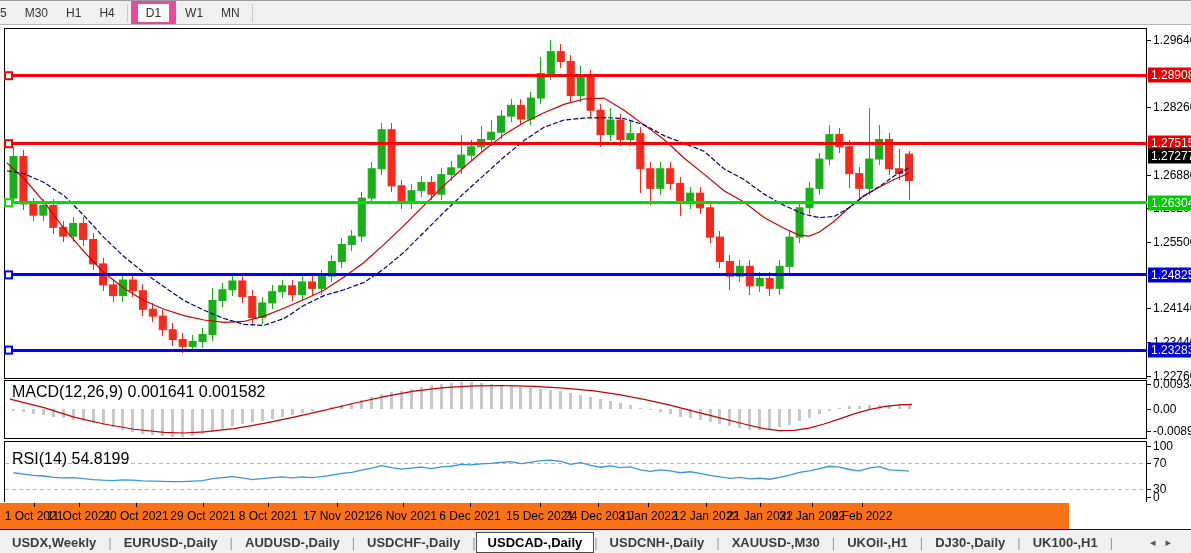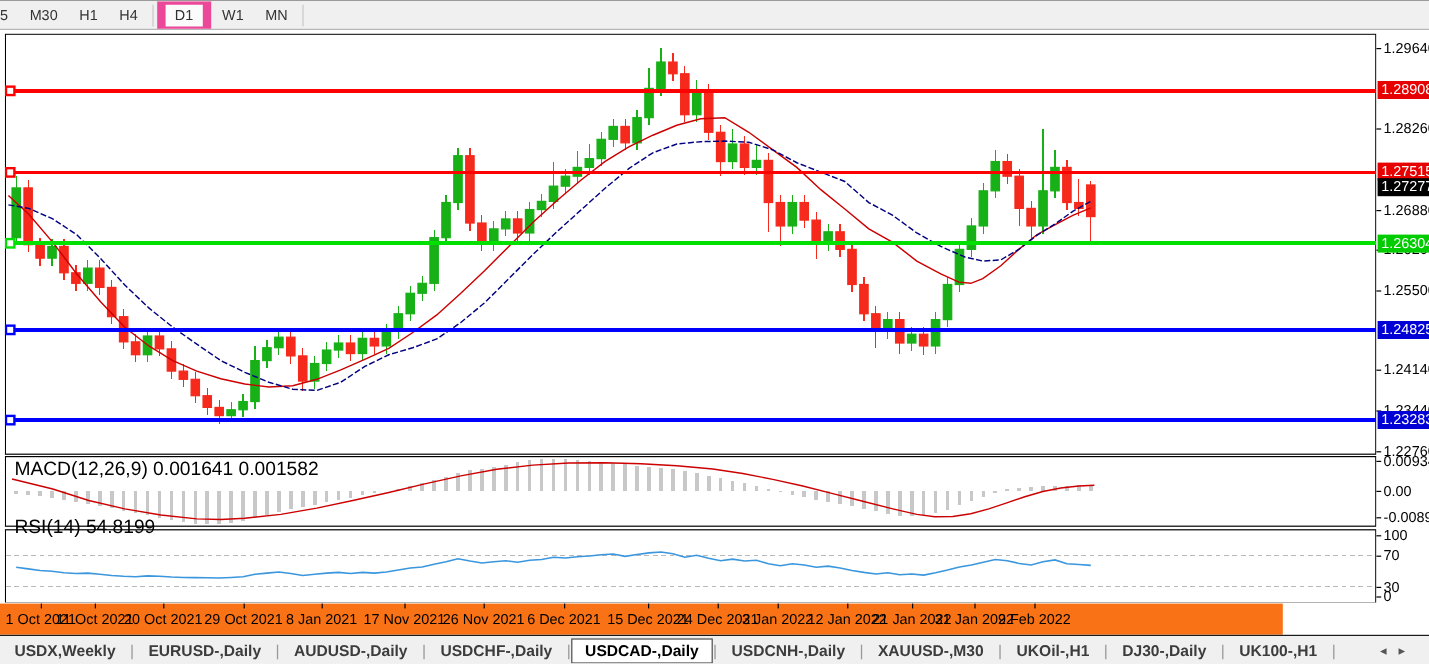--- a/index.html
+++ b/index.html
@@ -342,21 +342,21 @@
       <line x1="895.05" y1="381" x2="895.05" y2="376.3757225433526" stroke="#c8c8c8" stroke-width="3" shape-rendering="crispEdges"></line>
       <line x1="904.9999999999999" y1="381" x2="904.9999999999999" y2="376.3757225433526" stroke="#c8c8c8" stroke-width="3" shape-rendering="crispEdges"></line>
       <polyline points="6,371.1734104046243 40,379.5549132947977 70,389.09248554913296 100,396.02890173410407 130,401.23121387283237 160,404.4104046242775 180,404.9884393063584 200,403.8323699421965 230,400.6531791907514 260,395.4508670520231 290,389.09248554913296 320,382.4450867052023 350,375.21965317919074 380,368.57225433526014 410,363.08092485549133 440,359.6127167630058 470,357.87861271676303 500,357.5895953757225 530,358.4566473988439 560,360.19075144508673 590,362.7919075144509 615,366.5491329479769 640,371.46242774566474 665,376.95375722543355 690,383.3121387283237 715,389.67052023121386 740,396.02890173410407 760,400.6531791907514 775,402.67630057803467 790,402.3872832369942 805,400.0751445086705 820,396.02890173410407 835,391.11560693641616 850,385.91329479768785 865,381.5780346820809 880,378.6878612716763 895,376.95375722543355 908,376.3757225433526" fill="none" stroke="#cc0000" stroke-width="1.2"></polyline>
       <line x1="1" y1="435" x2="1142" y2="435" stroke="#b8b8b8" stroke-width="1" stroke-dasharray="4,3" shape-rendering="crispEdges"></line>
       <line x1="1" y1="461" x2="1142" y2="461" stroke="#b8b8b8" stroke-width="1" stroke-dasharray="4,3" shape-rendering="crispEdges"></line>
       <polyline points="9.5,444.75 19.45,446.05 29.4,447.35 39.349999999999994,448 49.3,449.3 59.25,449.95 69.19999999999999,449.625 79.14999999999999,450.6 89.1,451.575 99.05,452.225 109,452.55 118.94999999999999,451.9 128.89999999999998,452.225 138.85,452.875 148.79999999999998,453.2 158.75,453.33 168.7,453.525 178.64999999999998,453.72 188.6,453.2 198.54999999999998,452.55 208.5,450.6 218.45,449.625 228.39999999999998,448.65 238.35,449.95 248.29999999999998,451.575 258.25,450.6 268.2,449.625 278.15,448.975 288.09999999999997,449.95 298.04999999999995,448.975 308,449.625 317.95,448.65 327.9,447.025 337.84999999999997,445.4 347.79999999999995,444.425 357.75,442.15 367.7,440.2 377.65,437.6 387.59999999999997,439.55 397.54999999999995,441.175 407.5,440.2 417.45,439.225 427.4,440.525 437.34999999999997,438.9 447.29999999999995,438.25 457.24999999999994,436.3 467.2,436.95 477.15,435.975 487.09999999999997,435.325 497.04999999999995,434.35 506.99999999999994,433.7 516.95,435.65 526.9,434.025 536.8499999999999,432.725 546.8,432.075 556.75,433.375 566.6999999999999,436.3 576.65,434.675 586.5999999999999,437.275 596.55,439.225 606.5,437.925 616.4499999999999,439.55 626.4,438.9 636.3499999999999,441.825 646.3,443.45 656.25,441.825 666.1999999999999,442.8 676.15,444.75 686.0999999999999,443.775 696.05,445.4 706,447.35 715.9499999999999,448.975 725.9,450.275 735.8499999999999,449.3 745.8,450.925 755.75,450.275 765.6999999999999,451.25 775.65,449.3 785.5999999999999,447.025 795.55,444.425 805.5,442.8 815.4499999999999,440.525 825.4,438.25 835.3499999999999,439.225 845.3,441.5 855.2499999999999,442.8 865.1999999999999,440.2 875.15,438.575 885.0999999999999,441.825 895.05,442.475 904.9999999999999,443.125" fill="none" stroke="#3a96dd" stroke-width="1.3"></polyline>
     </svg>
 
 
   <div class="panel-label" style="top:382px">MACD(12,26,9) 0.001641 0.001582</div>
-  <div class="panel-label" style="top:430px">RSI(14) 54.8199</div>
+  <div class="panel-label" style="top:449px">RSI(14) 54.8199</div>
 
   <div id="price-axis">
       <div class="ax-label" style="top: 39px;">1.29640</div>
       <div class="ax-tickmark" style="top: 39px;"></div>
       <div class="ax-label" style="top: 106px;">1.28260</div>
       <div class="ax-tickmark" style="top: 106px;"></div>
       <div class="ax-label" style="top: 174px;">1.26880</div>
       <div class="ax-tickmark" style="top: 174px;"></div>
       <div class="ax-label" style="top: 207px;">1.26200</div>
       <div class="ax-tickmark" style="top: 207px;"></div>
@@ -396,21 +396,21 @@
 
   <div id="date-strip">
       <div class="date-label" style="left: 34px;">1 Oct 2021</div>
       <div class="date-tick" style="left: 34px;"></div>
       <div class="date-label" style="left: 79px;">11 Oct 2021</div>
       <div class="date-tick" style="left: 79px;"></div>
       <div class="date-label" style="left: 136px;">20 Oct 2021</div>
       <div class="date-tick" style="left: 136px;"></div>
       <div class="date-label" style="left: 203px;">29 Oct 2021</div>
       <div class="date-tick" style="left: 203px;"></div>
-      <div class="date-label" style="left: 268px;">8 Jan 2021</div>
+      <div class="date-label" style="left: 268px;">8 Oct 2021</div>
       <div class="date-tick" style="left: 268px;"></div>
       <div class="date-label" style="left: 337px;">17 Nov 2021</div>
       <div class="date-tick" style="left: 337px;"></div>
       <div class="date-label" style="left: 403px;">26 Nov 2021</div>
       <div class="date-tick" style="left: 403px;"></div>
       <div class="date-label" style="left: 470px;">6 Dec 2021</div>
       <div class="date-tick" style="left: 470px;"></div>
       <div class="date-label" style="left: 540px; text-align: center;">15 Dec 2021</div>
       <div class="date-tick" style="left: 540px;"></div>
       <div class="date-label" style="left: 598px;">24 Dec 2021</div>

